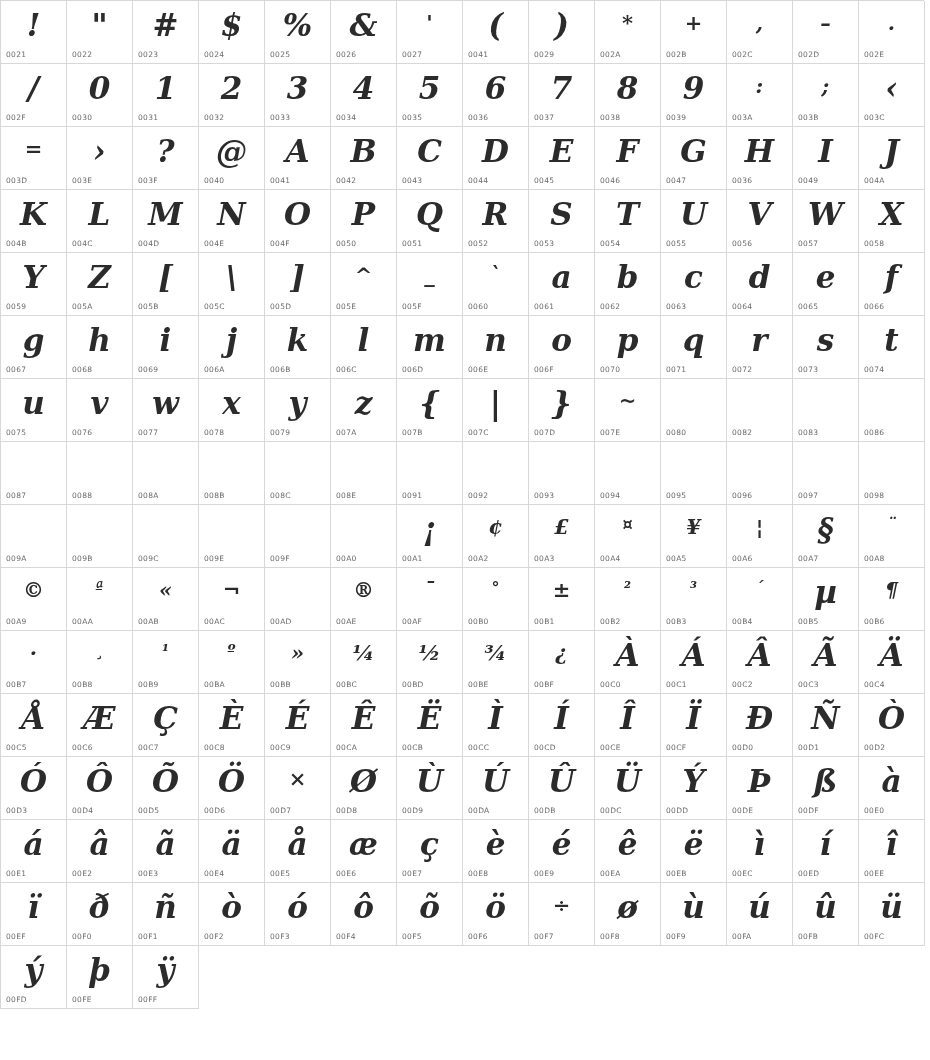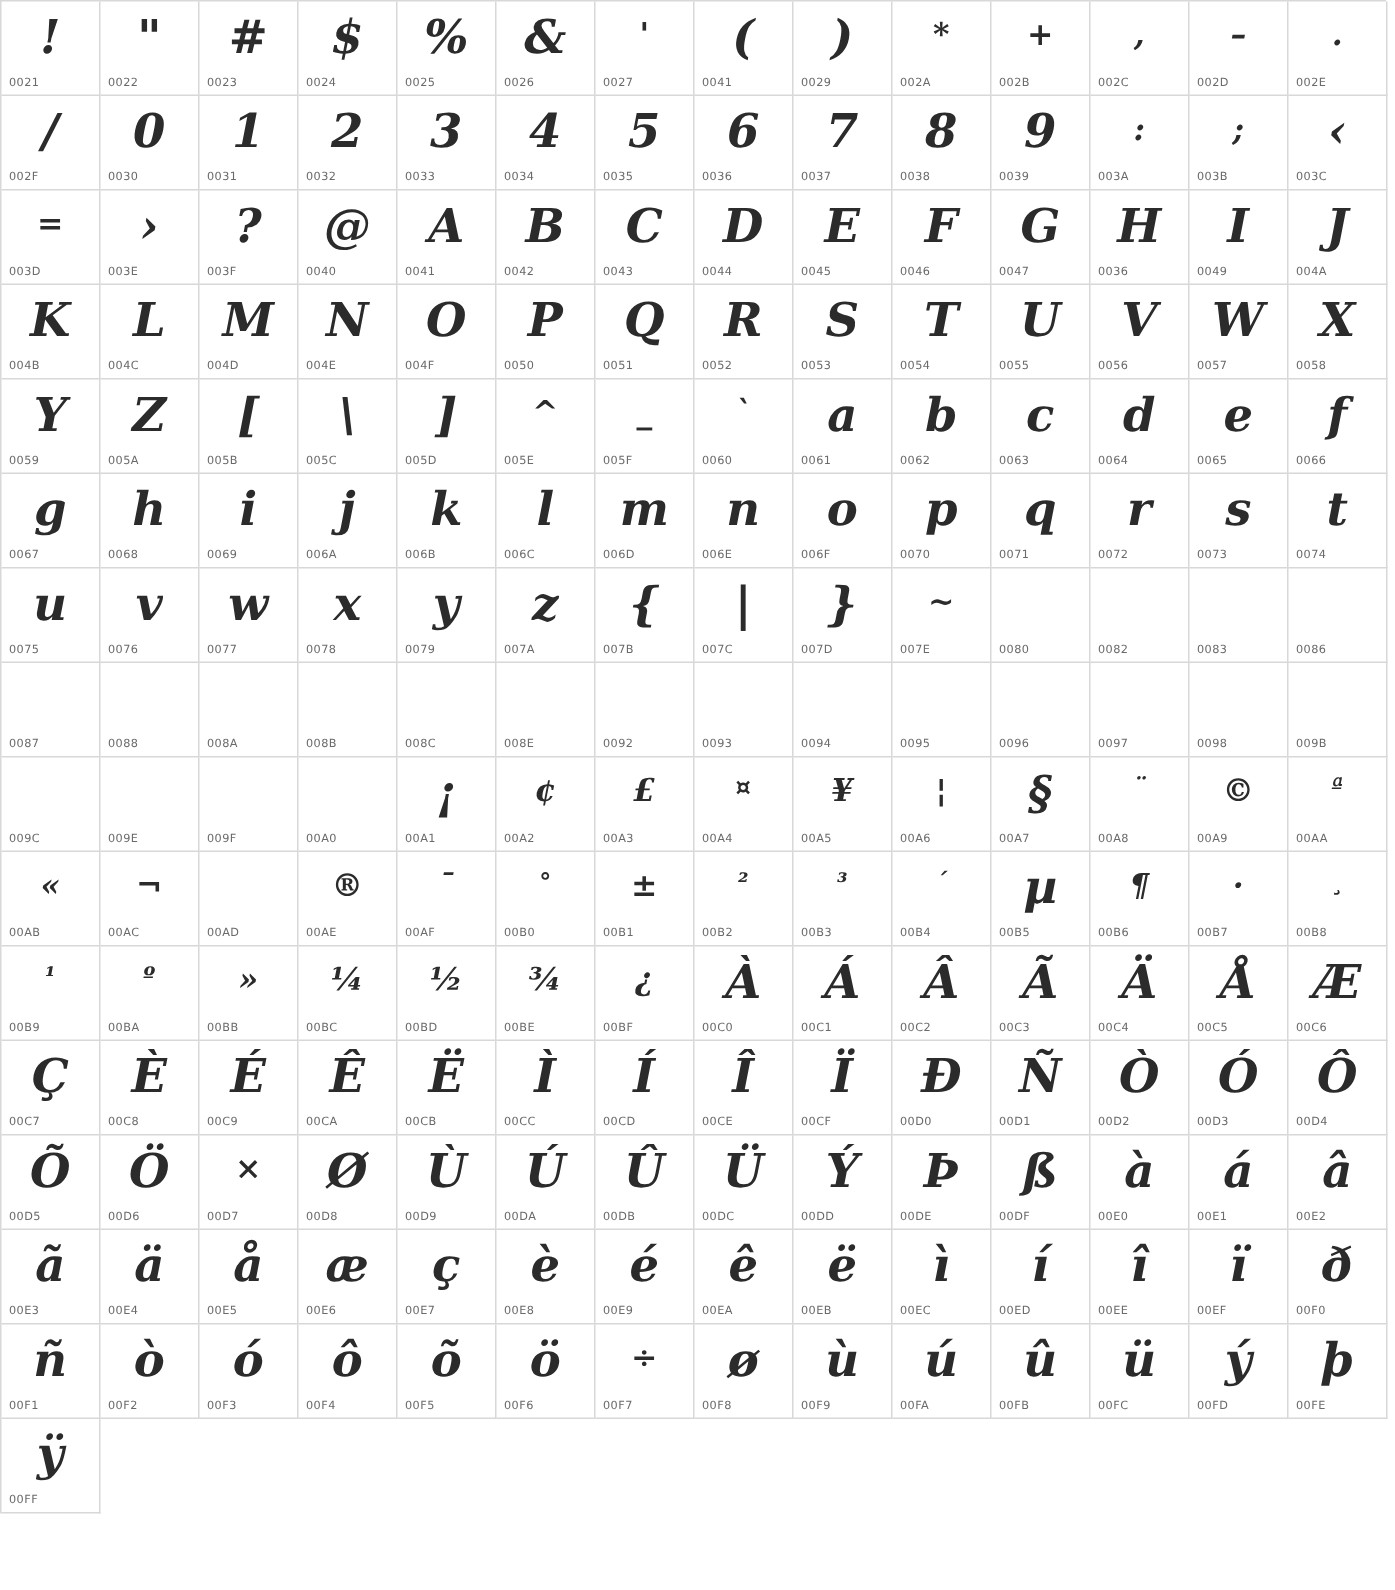--- a/index.html
+++ b/index.html
@@ -478,20 +478,24 @@
     <div class="cell empty">
       <div class="glyph"></div>
       <div class="code">008C</div>
     </div>
     <div class="cell empty">
       <div class="glyph"></div>
       <div class="code">008E</div>
     </div>
     <div class="cell empty">
       <div class="glyph"></div>
+      <div class="code">0091</div>
+    </div>
+    <div class="cell empty">
+      <div class="glyph"></div>
       <div class="code">0092</div>
     </div>
     <div class="cell empty">
       <div class="glyph"></div>
       <div class="code">0093</div>
     </div>
     <div class="cell empty">
       <div class="glyph"></div>
       <div class="code">0094</div>
     </div>
@@ -503,20 +507,24 @@
       <div class="glyph"></div>
       <div class="code">0096</div>
     </div>
     <div class="cell empty">
       <div class="glyph"></div>
       <div class="code">0097</div>
     </div>
     <div class="cell empty">
       <div class="glyph"></div>
       <div class="code">0098</div>
+    </div>
+    <div class="cell empty">
+      <div class="glyph"></div>
+      <div class="code">009A</div>
     </div>
     <div class="cell empty">
       <div class="glyph"></div>
       <div class="code">009B</div>
     </div>
     <div class="cell empty">
       <div class="glyph"></div>
       <div class="code">009C</div>
     </div>
     <div class="cell empty">

